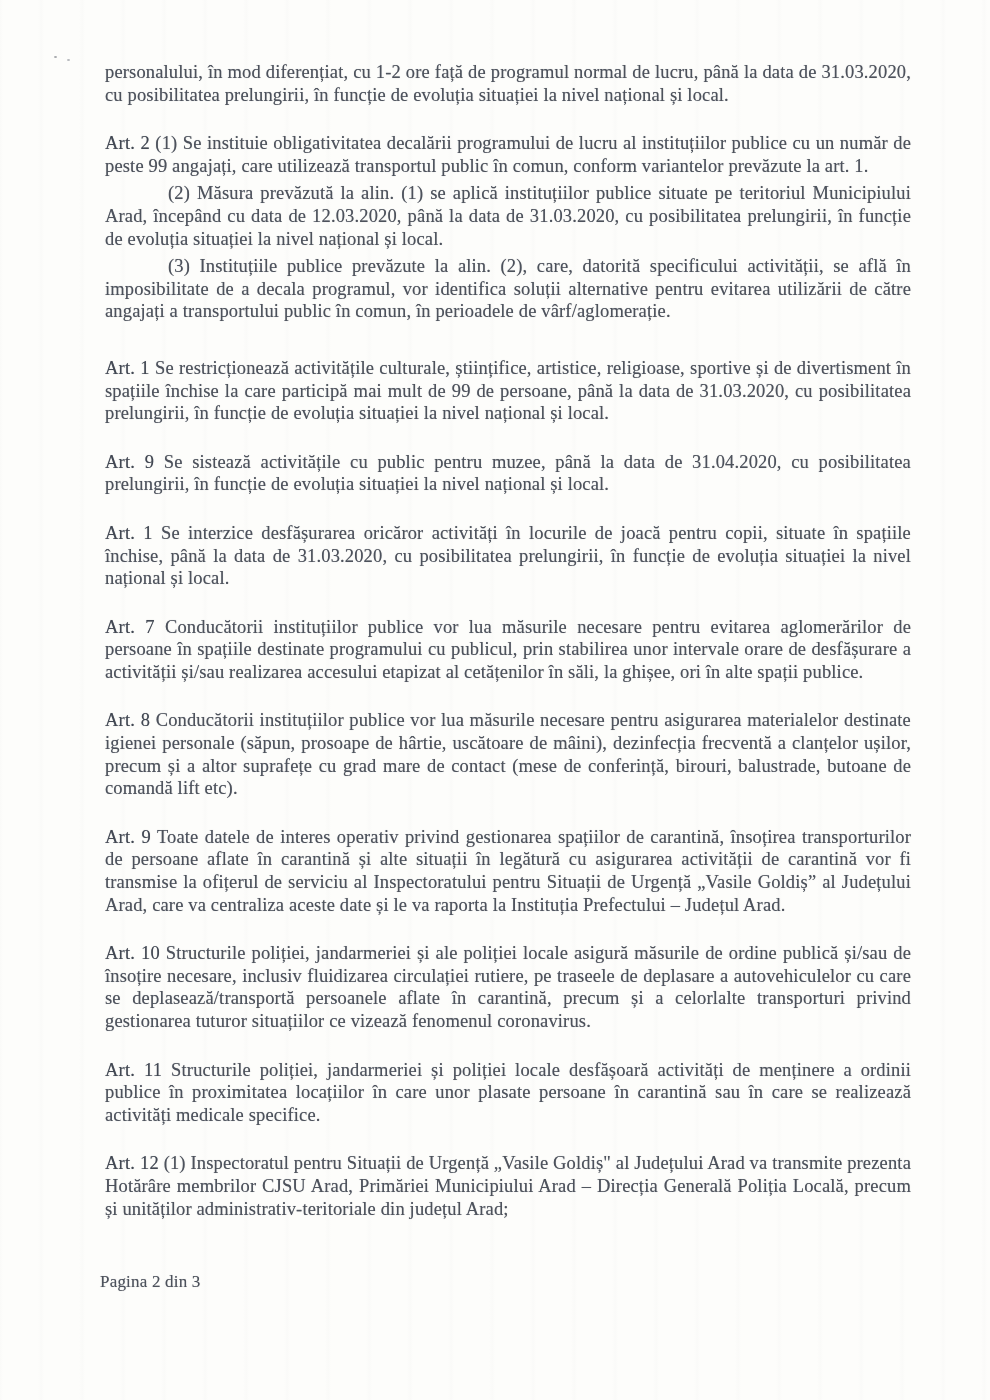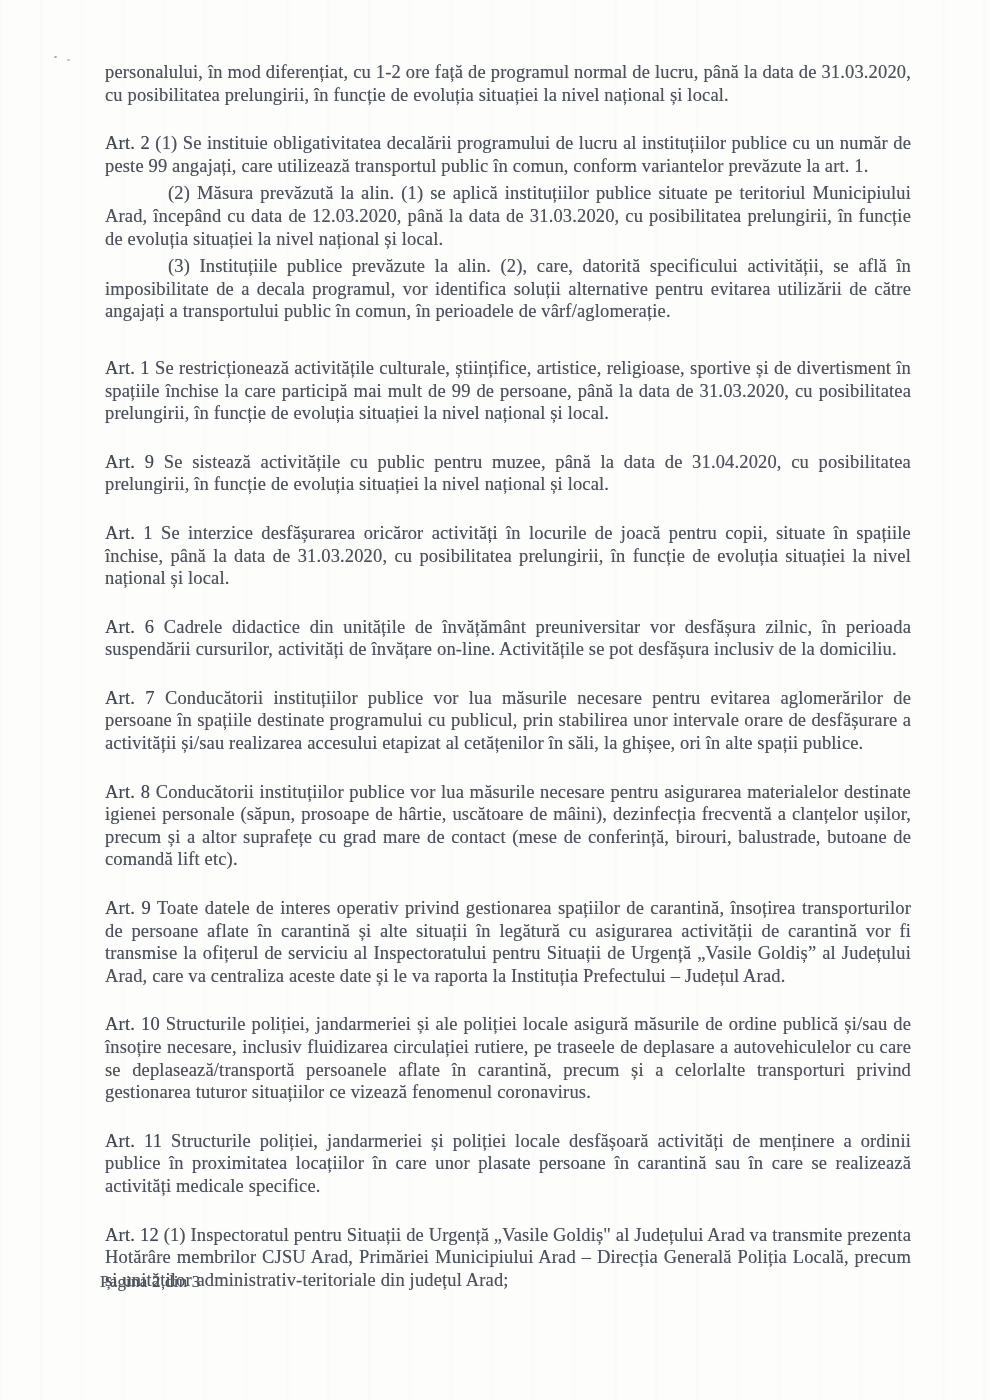--- a/index.html
+++ b/index.html
@@ -77,21 +77,20 @@
   <p class="para indent"><span class="body-text">(2) Măsura prevăzută la alin. (1) se aplică instituțiilor publice situate pe teritoriul Municipiului Arad, începând cu data de 12.03.2020, până la data de 31.03.2020, cu posibilitatea prelungirii, în funcție de evoluția situației la nivel național și local.</span></p>
 
   <p class="para indent"><span class="body-text">(3) Instituțiile publice prevăzute la alin. (2), care, datorită specificului activității, se află în imposibilitate de a decala programul, vor identifica soluții alternative pentru evitarea utilizării de către angajați a transportului public în comun, în perioadele de vârf/aglomerație.</span></p>
 
   <p class="para gap-lg"><b class="lead">Art. 1</b><span class="body-text"> Se restricționează activitățile culturale, științifice, artistice, religioase, sportive și de divertisment în spațiile închise la care participă mai mult de 99 de persoane, până la data de 31.03.2020, cu posibilitatea prelungirii, în funcție de evoluția situației la nivel național și local.</span></p>
 
   <p class="para gap"><b class="lead">Art. 9</b><span class="body-text"> Se sistează activitățile cu public pentru muzee, până la data de 31.04.2020, cu posibilitatea prelungirii, în funcție de evoluția situației la nivel național și local.</span></p>
 
   <p class="para gap"><b class="lead">Art. 1</b><span class="body-text"> Se interzice desfășurarea oricăror activități în locurile de joacă pentru copii, situate în spațiile închise, până la data de 31.03.2020, cu posibilitatea prelungirii, în funcție de evoluția situației la nivel național și local.</span></p>
 
-  <p class="para gap"><b class="lead">Art. 6</b><span class="body-text"> Cadrele didactice din unitățile de învățământ preuniversitar vor desfășura zilnic, în perioada suspendării cursurilor, activități de învățare on-line. Activitățile se pot desfășura inclusiv de la domiciliu.</span></p>
 
   <p class="para gap"><b class="lead">Art. 7</b><span class="body-text"> Conducătorii instituțiilor publice vor lua măsurile necesare pentru evitarea aglomerărilor de persoane în spațiile destinate programului cu publicul, prin stabilirea unor intervale orare de desfășurare a activității și/sau realizarea accesului etapizat al cetățenilor în săli, la ghișee, ori în alte spații publice.</span></p>
 
   <p class="para gap"><b class="lead">Art. 8</b><span class="body-text"> Conducătorii instituțiilor publice vor lua măsurile necesare pentru asigurarea materialelor destinate igienei personale (săpun, prosoape de hârtie, uscătoare de mâini), dezinfecția frecventă a clanțelor ușilor, precum și a altor suprafețe cu grad mare de contact (mese de conferință, birouri, balustrade, butoane de comandă lift etc).</span></p>
 
   <p class="para gap"><b class="lead">Art. 9</b><span class="body-text"> Toate datele de interes operativ privind gestionarea spațiilor de carantină, însoțirea transporturilor de persoane aflate în carantină și alte situații în legătură cu asigurarea activității de carantină vor fi transmise la ofițerul de serviciu al Inspectoratului pentru Situații de Urgență „Vasile Goldiș” al Județului Arad, care va centraliza aceste date și le va raporta la Instituția Prefectului – Județul Arad.</span></p>
 
   <p class="para gap"><b class="lead">Art. 10</b><span class="body-text"> Structurile poliției, jandarmeriei și ale poliției locale asigură măsurile de ordine publică și/sau de însoțire necesare, inclusiv fluidizarea circulației rutiere, pe traseele de deplasare a autovehiculelor cu care se deplasează/transportă persoanele aflate în carantină, precum și a celorlalte transporturi privind gestionarea tuturor situațiilor ce vizează fenomenul coronavirus.</span></p>
 
   <p class="para gap"><b class="lead">Art. 11</b><span class="body-text"> Structurile poliției, jandarmeriei și poliției locale desfășoară activități de menținere a ordinii publice în proximitatea locațiilor în care unor plasate persoane în carantină sau în care se realizează activități medicale specifice.</span></p>

